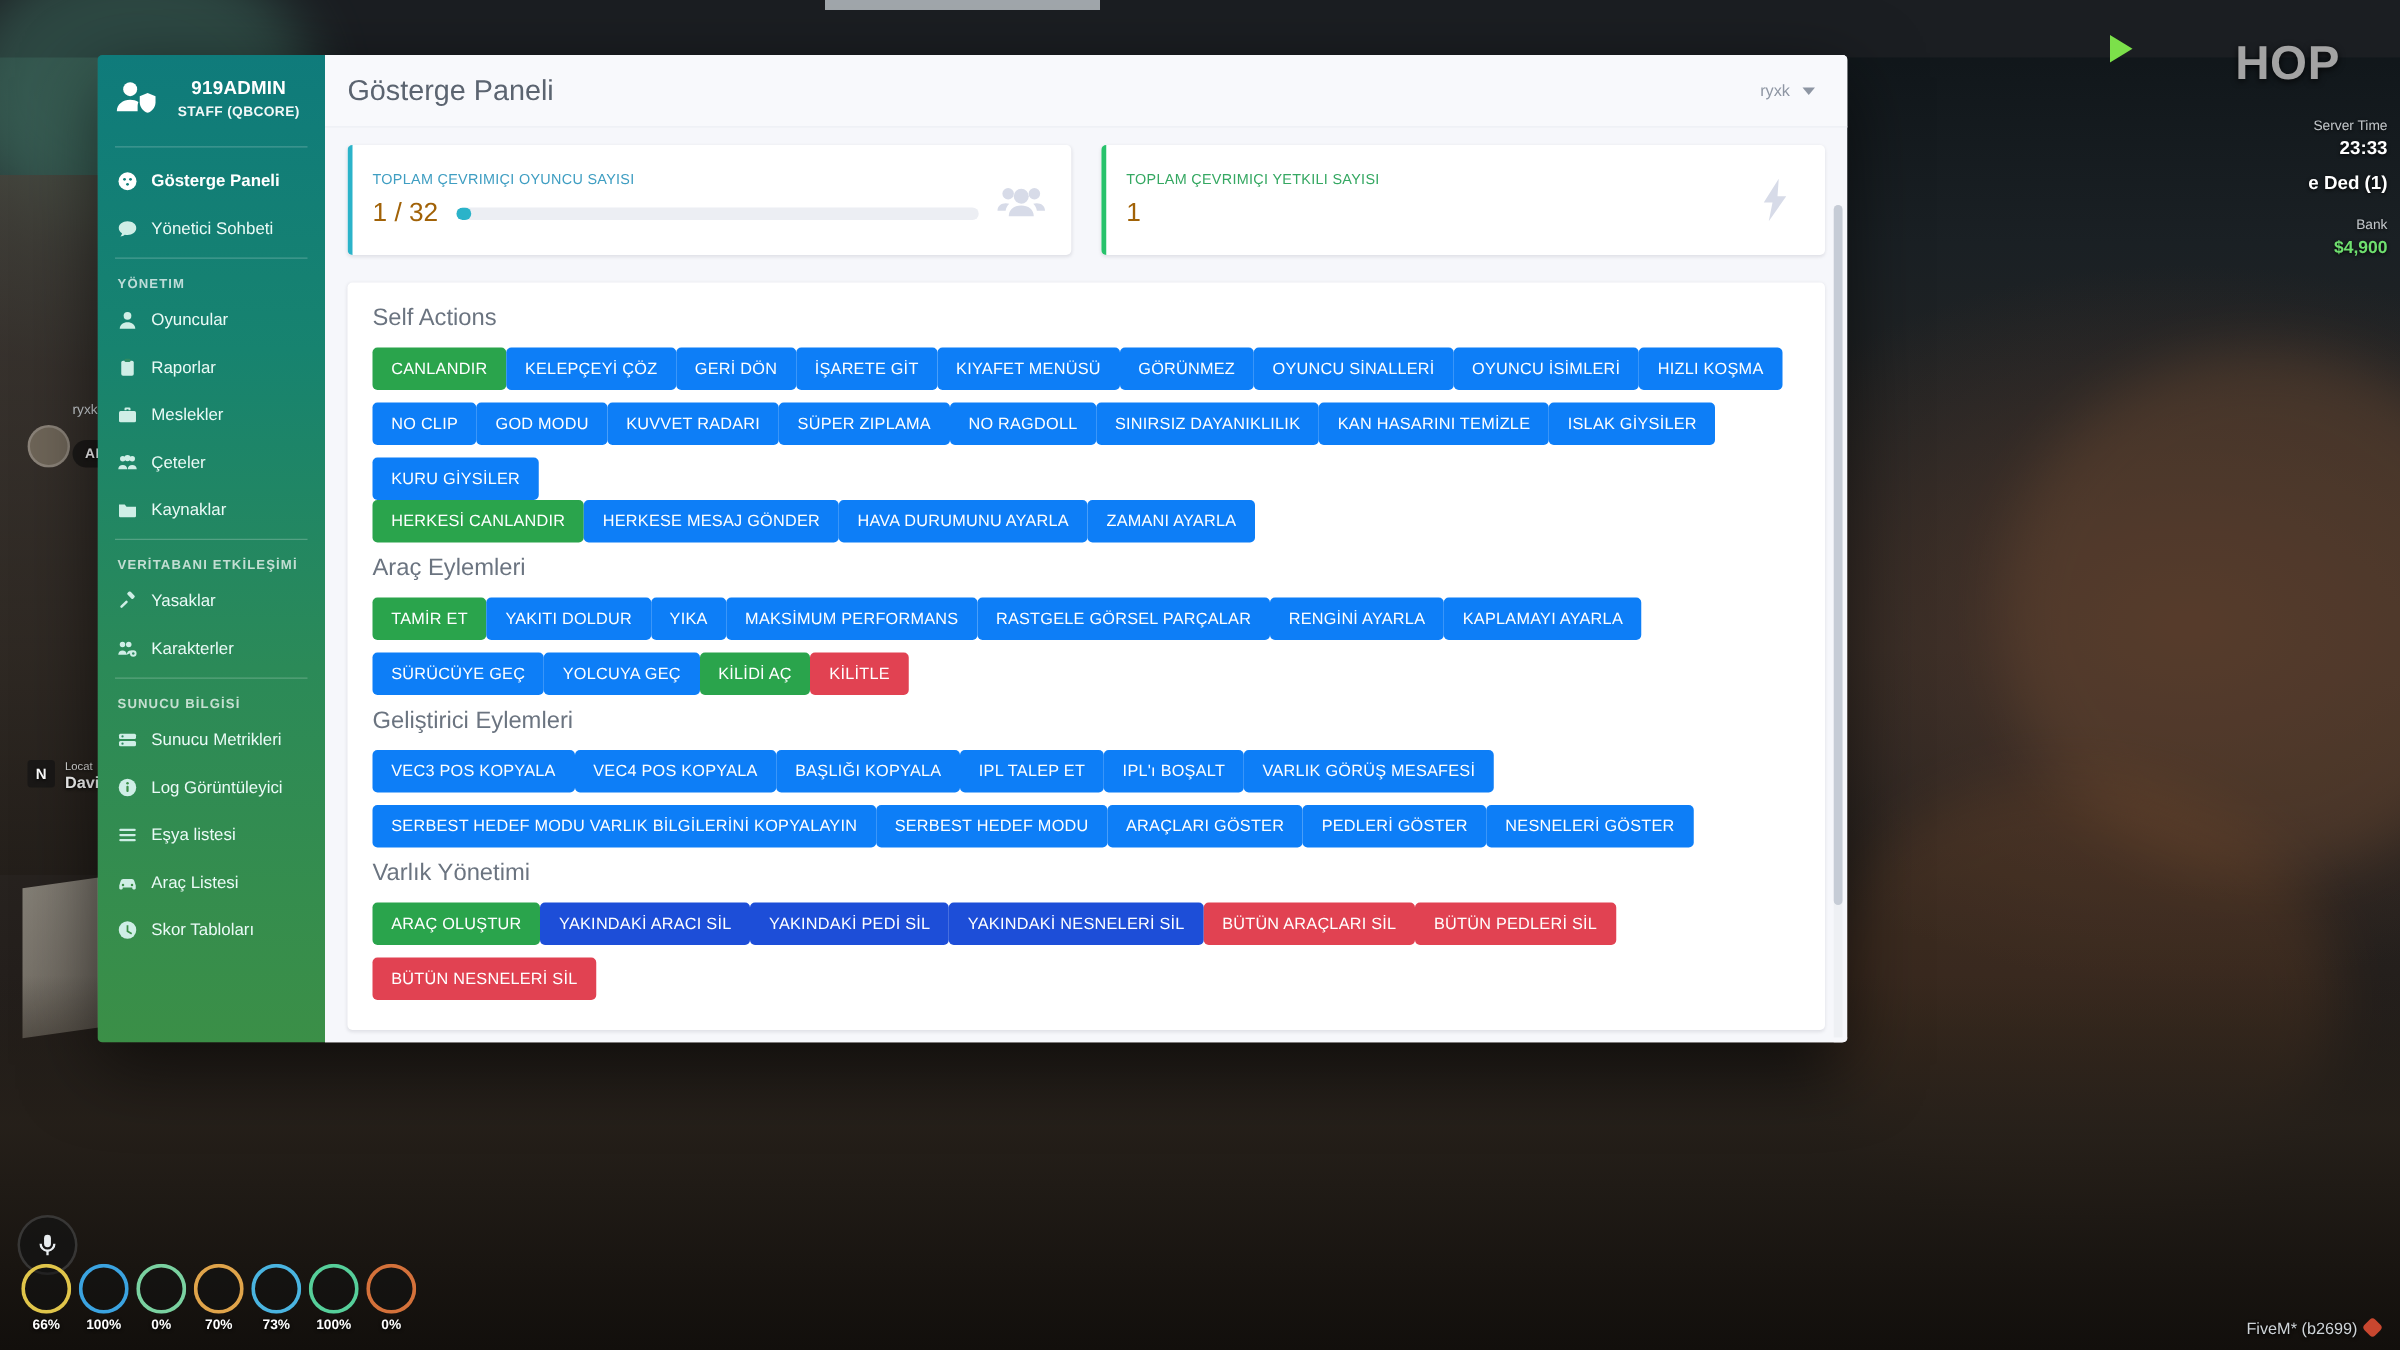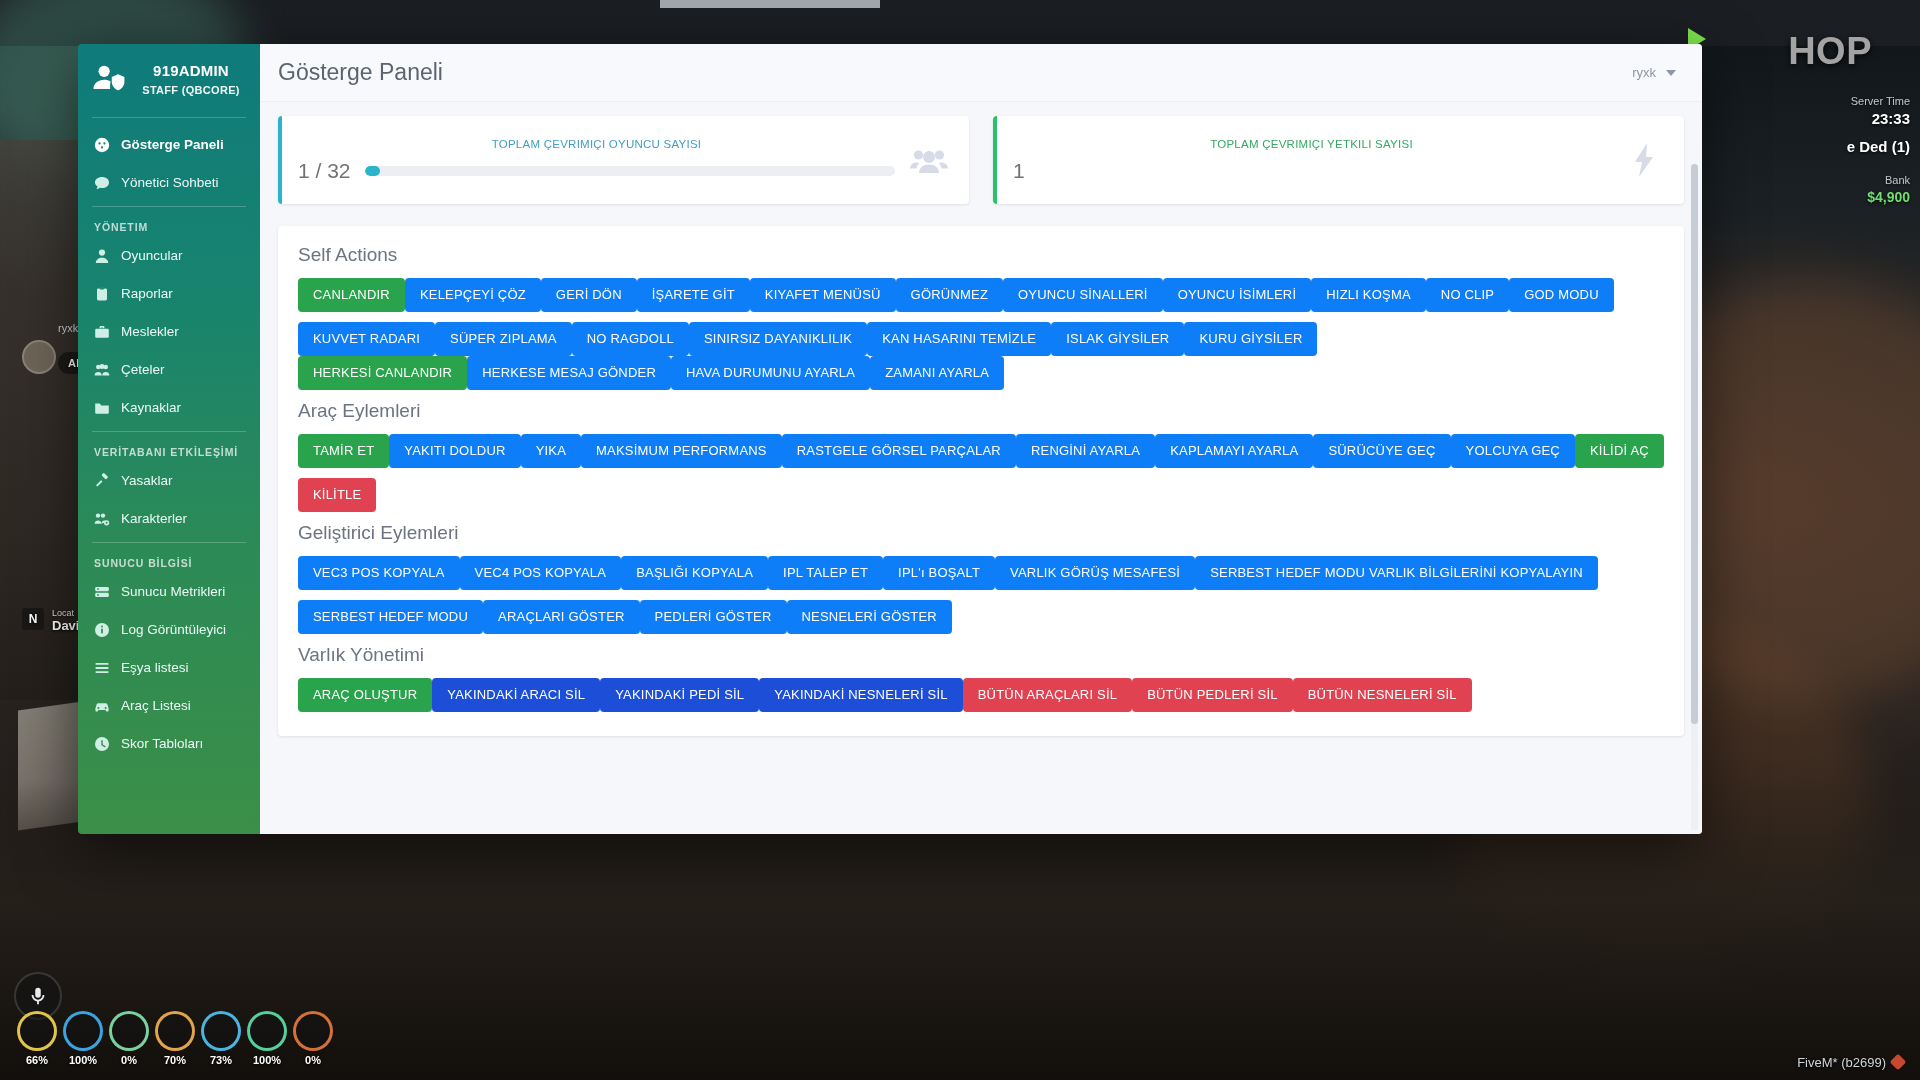--- a/index.html
+++ b/index.html
@@ -113,21 +113,21 @@
     background:rgba(18,18,18,.55);
   }
   .mic-big{
     position:absolute; left:14px; bottom:60px; width:48px;height:48px;border-radius:50%;
     background:rgba(20,20,20,.75); display:flex;align-items:center;justify-content:center;
     border:2px solid rgba(255,255,255,.15);
   }
 
   
   .panel {
-    position:absolute; left:78px; top:44px; width:1624px; height:790px;
+    position:absolute; left:78px; top:44px; width:1400px; height:790px;
     display:flex; border-radius:4px; overflow:hidden;
     box-shadow: 0 18px 60px rgba(0,0,0,.55);
   }
 
   
   .sidebar{
     width:182px; flex:0 0 182px;
     background:linear-gradient(180deg,#0f7b7b 0%, #17836f 30%, #2b8a58 62%, #3b8f47 100%);
     color:#fff; padding: 16px 0 0;
     overflow:hidden;
@@ -158,36 +158,36 @@
     display:flex; align-items:center; justify-content:space-between;
     padding: 0 26px 0 18px; border-bottom:1px solid #eceef3;
   }
   .topbar h1{ font-size:23px; font-weight:400; color:#5b6470; }
   .user-menu{ display:flex; align-items:center; gap:10px; color:#8e96a3; font-size:13px; cursor:pointer; }
   .caret{ width:0;height:0;border-left:5px solid transparent;border-right:5px solid transparent;
     border-top:6px solid #8e96a3; }
 
   .scroll-area{ flex:1; overflow:hidden; position:relative; padding: 14px 18px 0; }
 
-  .stats{ display:flex; gap:24px; margin-bottom:22px;text-align:center; }
+  .stats{ display:flex; gap:24px; margin-bottom:22px; }
   .stat{
     flex:1; background:#fff; border-radius:4px; min-height:88px;
     box-shadow:0 1px 3px rgba(16,24,40,.10);
     padding: 16px 20px; display:flex; align-items:center; justify-content:space-between;
     position:relative; overflow:hidden;
   }
   .stat:before{ content:""; position:absolute; left:0; top:0; bottom:0; width:4px; }
   .stat.teal:before{ background:#2bb3c9; }
   .stat.green:before{ background:#27c26b; }
   .stat .s-body{ flex:1; min-width:0; }
   .stat .s-label{ font-size:11.5px; letter-spacing:.25px; margin-bottom:9px; font-weight:400; }
   .stat.teal .s-label{ color:#3f9ec2; }
   .stat.green .s-label{ color:#35a862; }
   .stat .s-row{ display:flex; align-items:center; gap:14px; }
-  .stat .s-value{ font-size:21px; color:#737373; font-weight:400; white-space:nowrap; }
+  .stat .s-value{ font-size:21px; color:#a16207; font-weight:400; white-space:nowrap; }
   .pbar{ flex:1; height:10px; border-radius:5px; background:#eceef3; overflow:hidden; }
   .pbar i{ display:block; height:100%; background:#2bb3c9; border-radius:5px; }
   .stat .s-ico{ width:40px;height:40px;flex:0 0 40px; margin-left:14px; }
   .stat .s-ico svg{ width:40px;height:40px; }
 
   .card{
     background:#fff; border-radius:4px; box-shadow:0 1px 3px rgba(16,24,40,.10);
     padding: 18px 20px 24px;
   }
   .sec-title{

